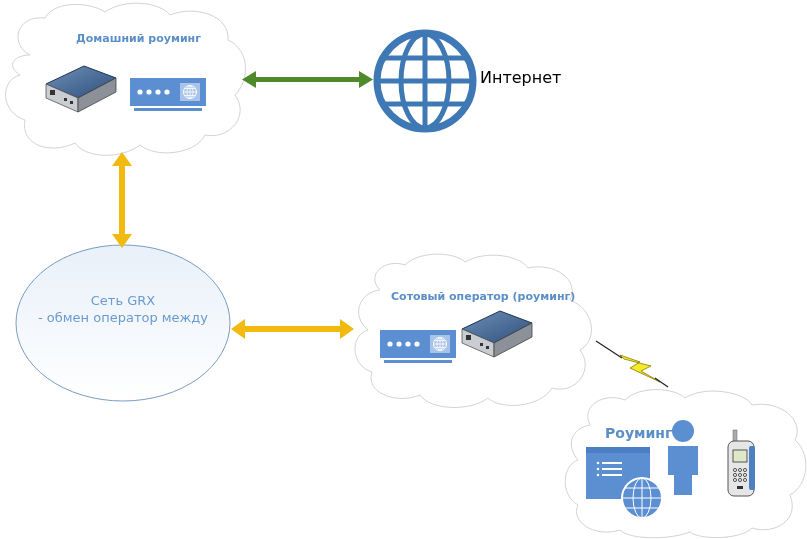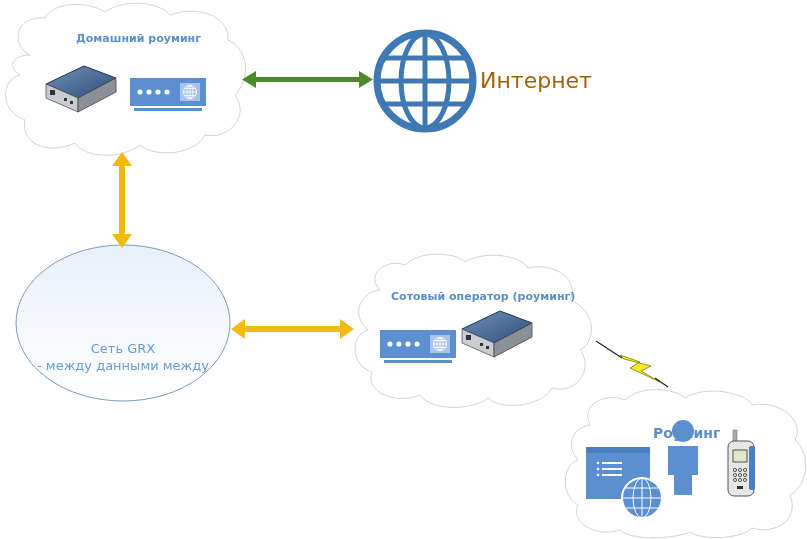--- a/index.html
+++ b/index.html
@@ -1,20 +1,20 @@
 <!DOCTYPE html>
 <html><head>
   <meta charset="utf-8">
   <style>
     html, body { margin: 0; padding: 0; background: #ffffff; }
     body { width: 807px; height: 539px; position: relative; overflow: hidden; font-family: "DejaVu Sans", sans-serif; }
     svg#diagram { position: absolute; left: 0; top: 0; }
     .lbl { position: absolute; color: #5b8fc7; white-space: nowrap; }
     .cloud-title { font-weight: bold; font-size: 11px; }
-    .internet-label { font-size: 22px; color: #a16207; }
+    .internet-label { font-size: 16px; color: #000000; }
     .grx-text { font-size: 13px; text-align: center; line-height: 17px; color: #6a9bd0; }
     .roam-title { font-weight: bold; font-size: 14px; }
   </style>
 </head>
 <body>
 
 <svg id="diagram" width="807" height="539" viewBox="0 0 807 539">
   <defs>
     <linearGradient id="ellGrad" x1="0" y1="0" x2="0" y2="1">
       <stop offset="0" stop-color="#e8f0f9"></stop>
@@ -146,19 +146,19 @@
         <circle cx="740" cy="480" r="1.6"></circle>
         <circle cx="745" cy="480" r="1.6"></circle>
     </g>
     <rect x="737" y="486" width="6" height="3" fill="#333"></rect>
   </g>
 </svg>
 
 <div class="lbl cloud-title" style="left:76px; top:32px;">Домашний роуминг</div>
 <div class="lbl internet-label" style="left:480px; top:68px;">Интернет</div>
 
-<div class="lbl grx-text" style="left:23px; top:292px; width:200px;margin-top:48px;">
+<div class="lbl grx-text" style="left:23px; top:292px; width:200px;">
   <div>Сеть GRX</div>
-  <div>- между данными между</div>
+  <div>- обмен оператор между</div>
 </div>
 
 <div class="lbl cloud-title" style="left:391px; top:290px;">Сотовый оператор (роуминг)</div>
-<div class="lbl roam-title" style="left:605px; top:425px;margin-left:48px;">Роуминг</div>
+<div class="lbl roam-title" style="left:605px; top:425px;">Роуминг</div>
 
 </body></html>

